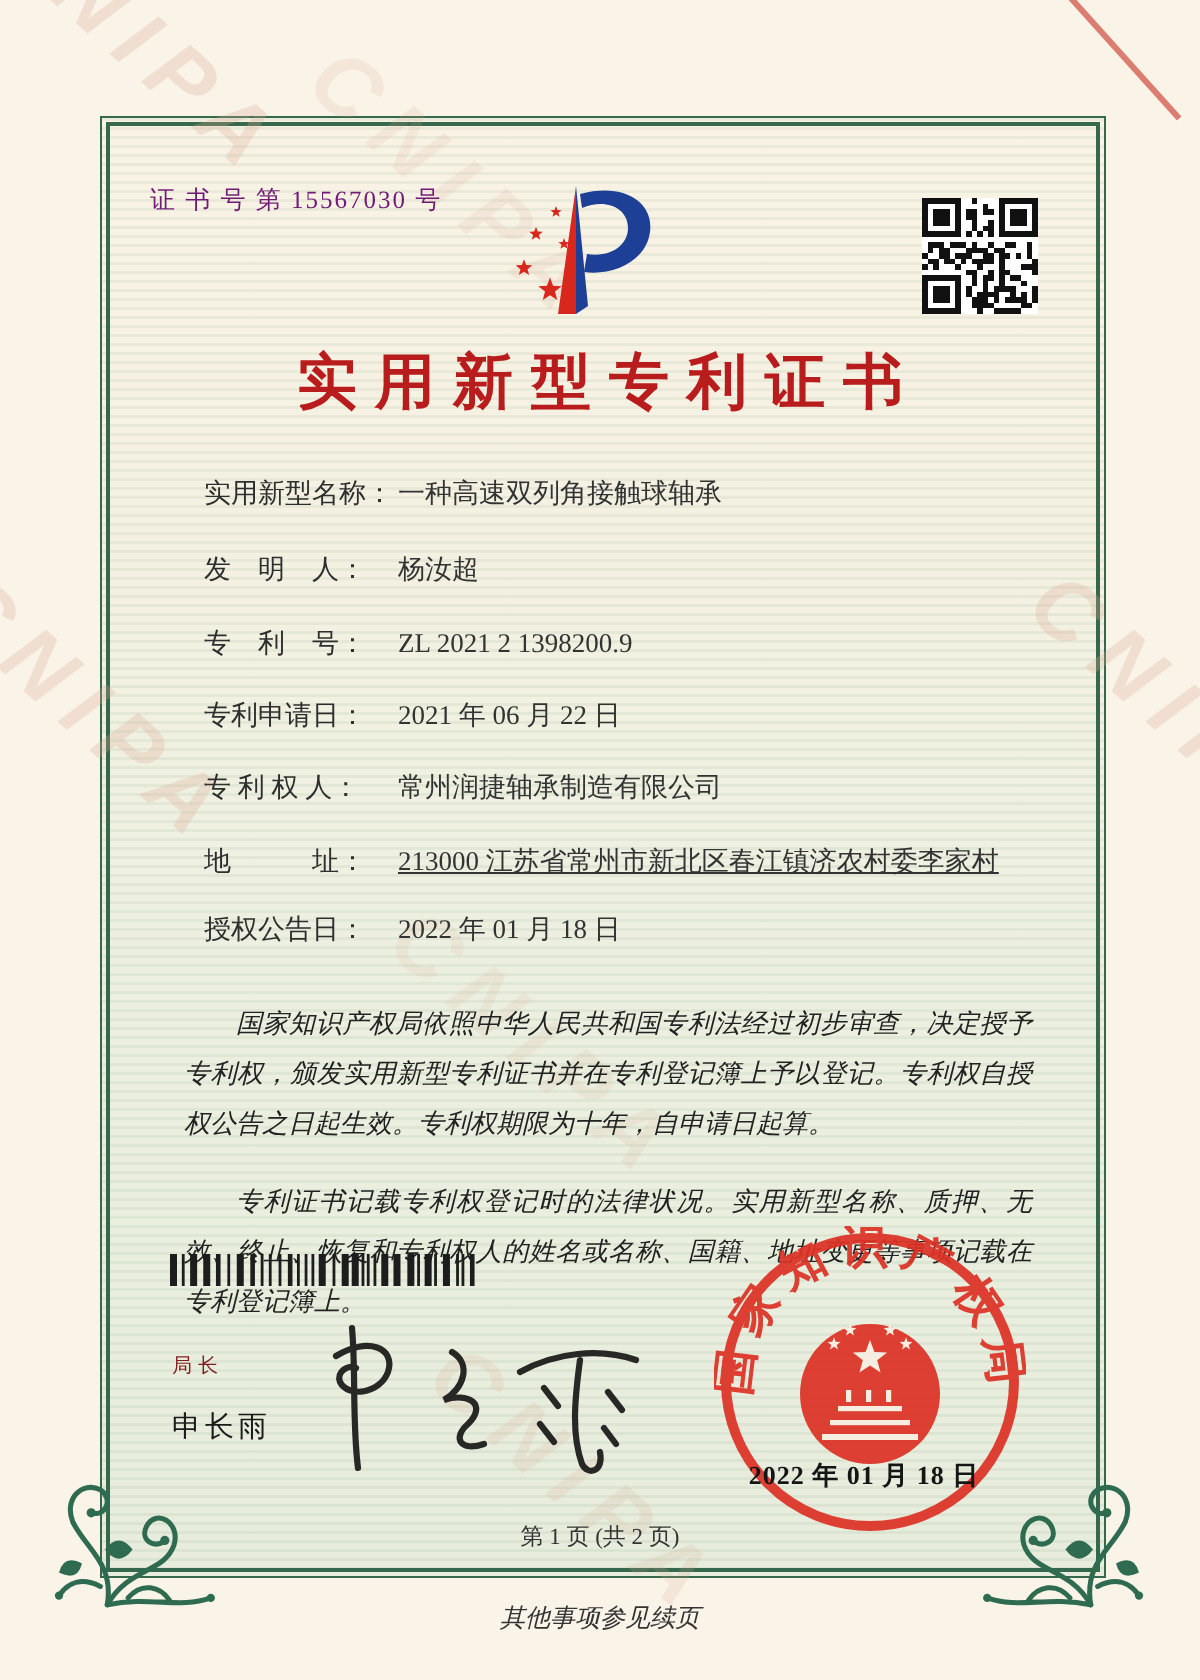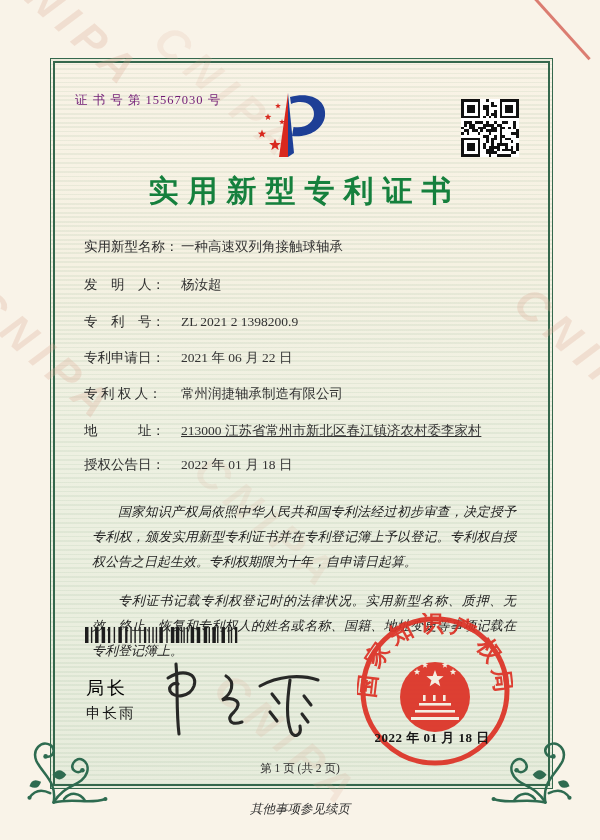--- a/index.html
+++ b/index.html
@@ -36,40 +36,40 @@
   .red-slash{position:absolute;left:560px;top:-14px;width:3px;height:84px;background:#cf4a3f;opacity:.7;transform:rotate(-42deg);z-index:1;}
   .orn{position:absolute;width:115px;height:115px;z-index:3;}
   .orn-bl{left:18px;top:692px;}
   .orn-br{left:466px;top:692px;transform:scaleX(-1);}
   
   .cert-no{position:absolute;left:75px;top:92px;z-index:2;font-size:12.5px;letter-spacing:1px;color:#701a75;}
   .logo{position:absolute;left:248px;top:91px;width:84px;height:74px;z-index:2;}
   .qr{position:absolute;left:461px;top:99px;width:58px;height:58px;z-index:2;background:#fff;}
   .title{
     position:absolute;left:0;right:0;top:171px;z-index:2;text-align:center;
-    font-size:30px;font-weight:700;letter-spacing:9px;text-indent:9px;color:#15803d;
+    font-size:30px;font-weight:700;letter-spacing:9px;text-indent:9px;color:#b91c1c;
   }
   
   .fields{position:absolute;left:84px;top:238px;width:448px;height:245px;z-index:2;font-size:13.5px;color:#333;}
-  .frow{position:absolute;left:0;right:0;white-space:nowrap;}
+  .frow{position:absolute;left:18px;right:0;white-space:nowrap;}
   .frow.r0{top:0;}   .frow.r1{top:38px;} .frow.r2{top:75px;}
   .frow.r3{top:111px;}.frow.r4{top:147px;}.frow.r5{top:184px;text-decoration:underline;}
   .frow.r6{top:218px;}
   .flabel{display:inline-block;min-width:97px;color:#2e2e2e;}
   .fvalue{color:#333;}
   .grant-no{position:absolute;left:222px;top:0;}
   
   .body-text{
     position:absolute;left:78px;top:486px;width:452px;z-index:2;
     font-size:13px;line-height:1.92;color:#222;text-align:justify;font-style:italic;
   }
   .body-text p{margin:14px;text-indent:2em;}
   
   .barcode{position:absolute;left:85px;top:627px;width:156px;height:16px;z-index:2;}
-  .sig-title{position:absolute;left:86px;top:676px;z-index:2;font-family:"Liberation Sans","DejaVu Sans",sans-serif;font-size:18px;letter-spacing:3px;color:#000000;}
+  .sig-title{position:absolute;left:86px;top:676px;z-index:2;font-family:"Liberation Sans","DejaVu Sans",sans-serif;font-size:10px;letter-spacing:3px;color:#7f1d1d;}
   .sig-name{position:absolute;left:86px;top:704px;z-index:2;font-family:"Liberation Sans","DejaVu Sans",sans-serif;font-size:14.5px;letter-spacing:2px;color:#1a1a1a;}
   .signature-svg{position:absolute;left:148px;top:650px;width:190px;height:92px;z-index:2;}
   .seal{position:absolute;left:357px;top:613px;width:156px;height:156px;z-index:2;opacity:.93;}
   .seal-date{position:absolute;left:354px;top:729px;width:156px;text-align:center;z-index:3;font-size:13px;font-weight:600;letter-spacing:.5px;color:#151515;}
   .page-info{position:absolute;left:0;right:0;top:761px;text-align:center;z-index:2;font-size:11.5px;color:#333;}
   .continuation{position:absolute;left:0;right:0;top:801px;text-align:center;z-index:2;font-size:12.5px;font-style:italic;color:#333;}
 </style>
 </head>
 <body>
 

